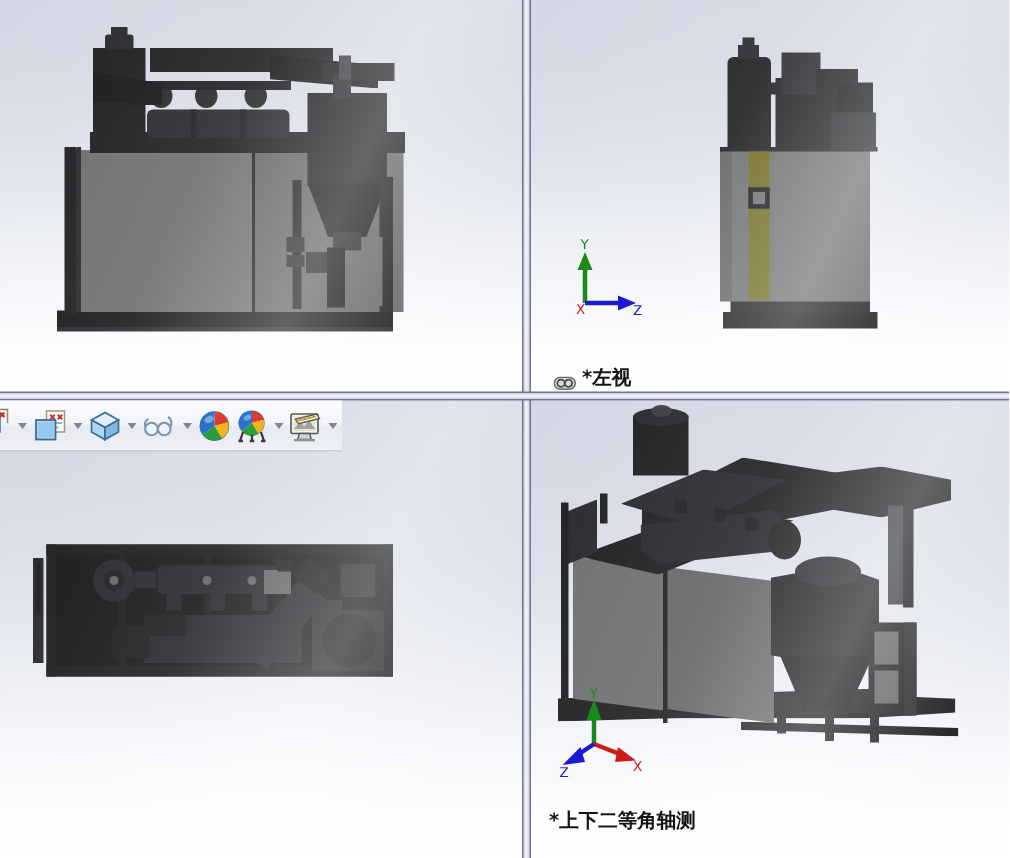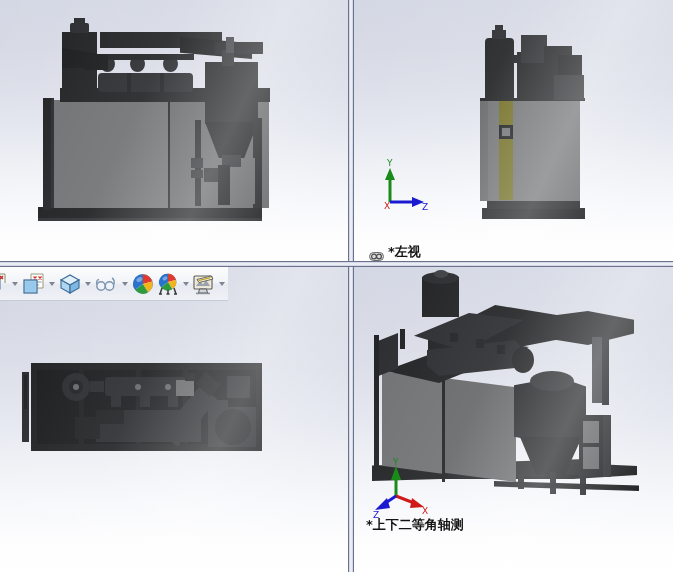--- a/index.html
+++ b/index.html
@@ -373,21 +373,21 @@
       <line x1="24" y1="40" x2="42" y2="47" stroke="#d01a1a" stroke-width="3"></line>
       <polygon points="52,51 40,42 38,52" fill="#d01a1a"></polygon>
       <text x="50" y="58" font-family="DejaVu Sans, sans-serif" font-size="9" fill="#d01a1a">X</text>
 
       <line x1="24" y1="40" x2="12" y2="48" stroke="#1a1ad0" stroke-width="3"></line>
       <polygon points="3,54 15,42 18,52" fill="#1a1ad0"></polygon>
       <text x="1" y="62" font-family="DejaVu Sans, sans-serif" font-size="9" fill="#1a1ad0">Z</text>
     </svg>
   </div>
 
-  <div class="view-label" style="left:366px; top:516px;">
+  <div class="view-label" style="left:366px; top:538px;">
     <span>*上下二等角轴测</span>
   </div>
 
   <div class="split split-v"></div>
   <div class="split split-h"></div>
 
   <div id="view-toolbar">
 
     <div class="tb-clip">
       <div style="margin-left:-16px;">

